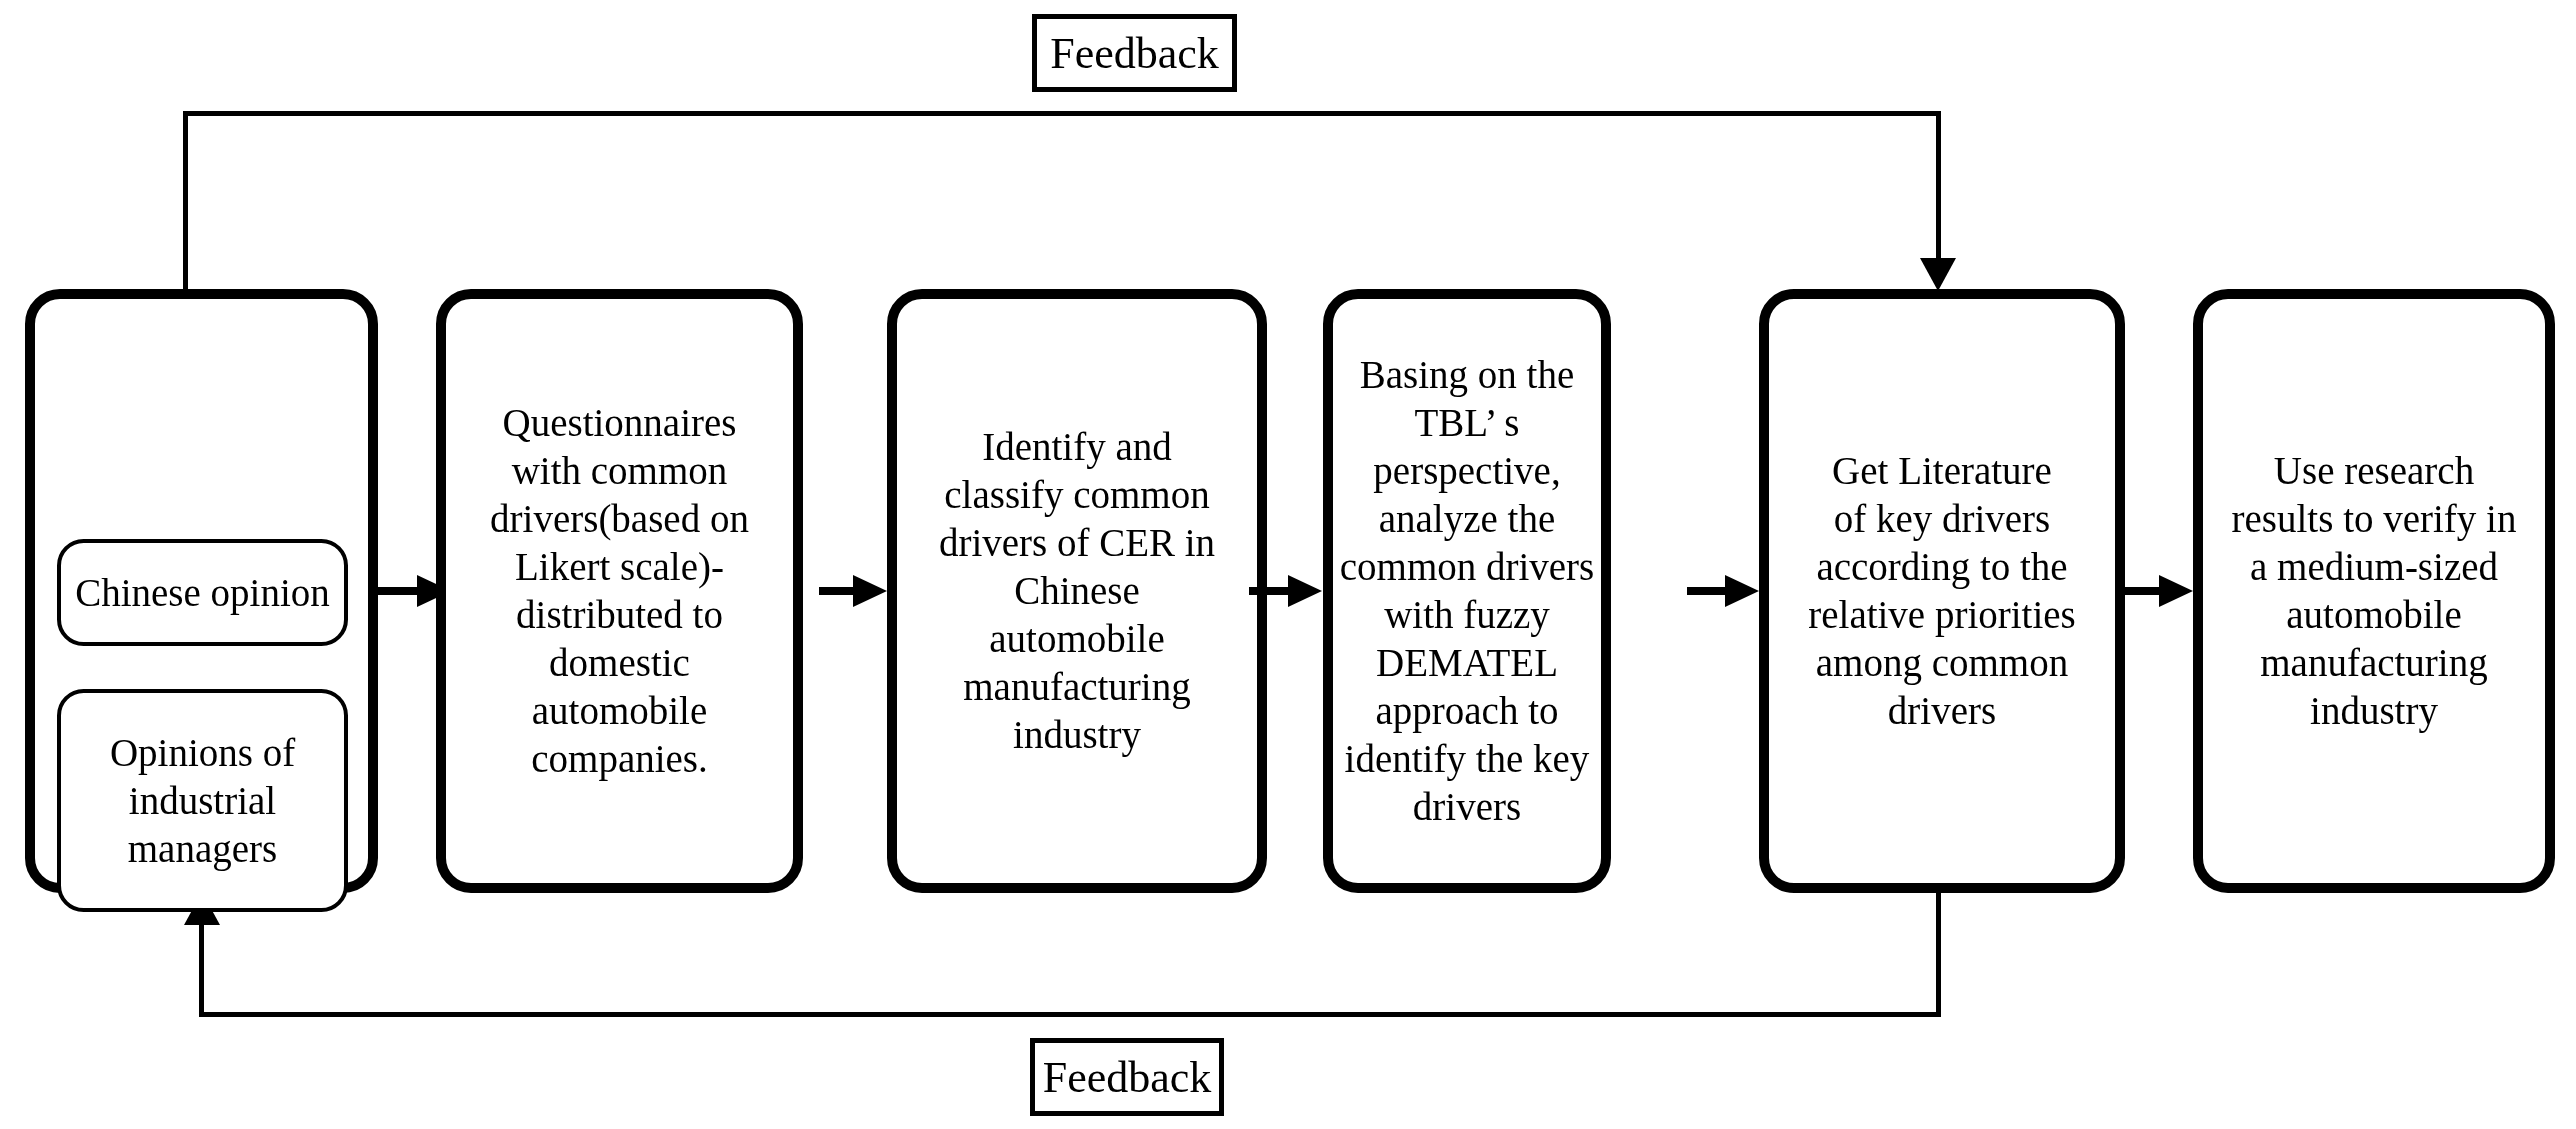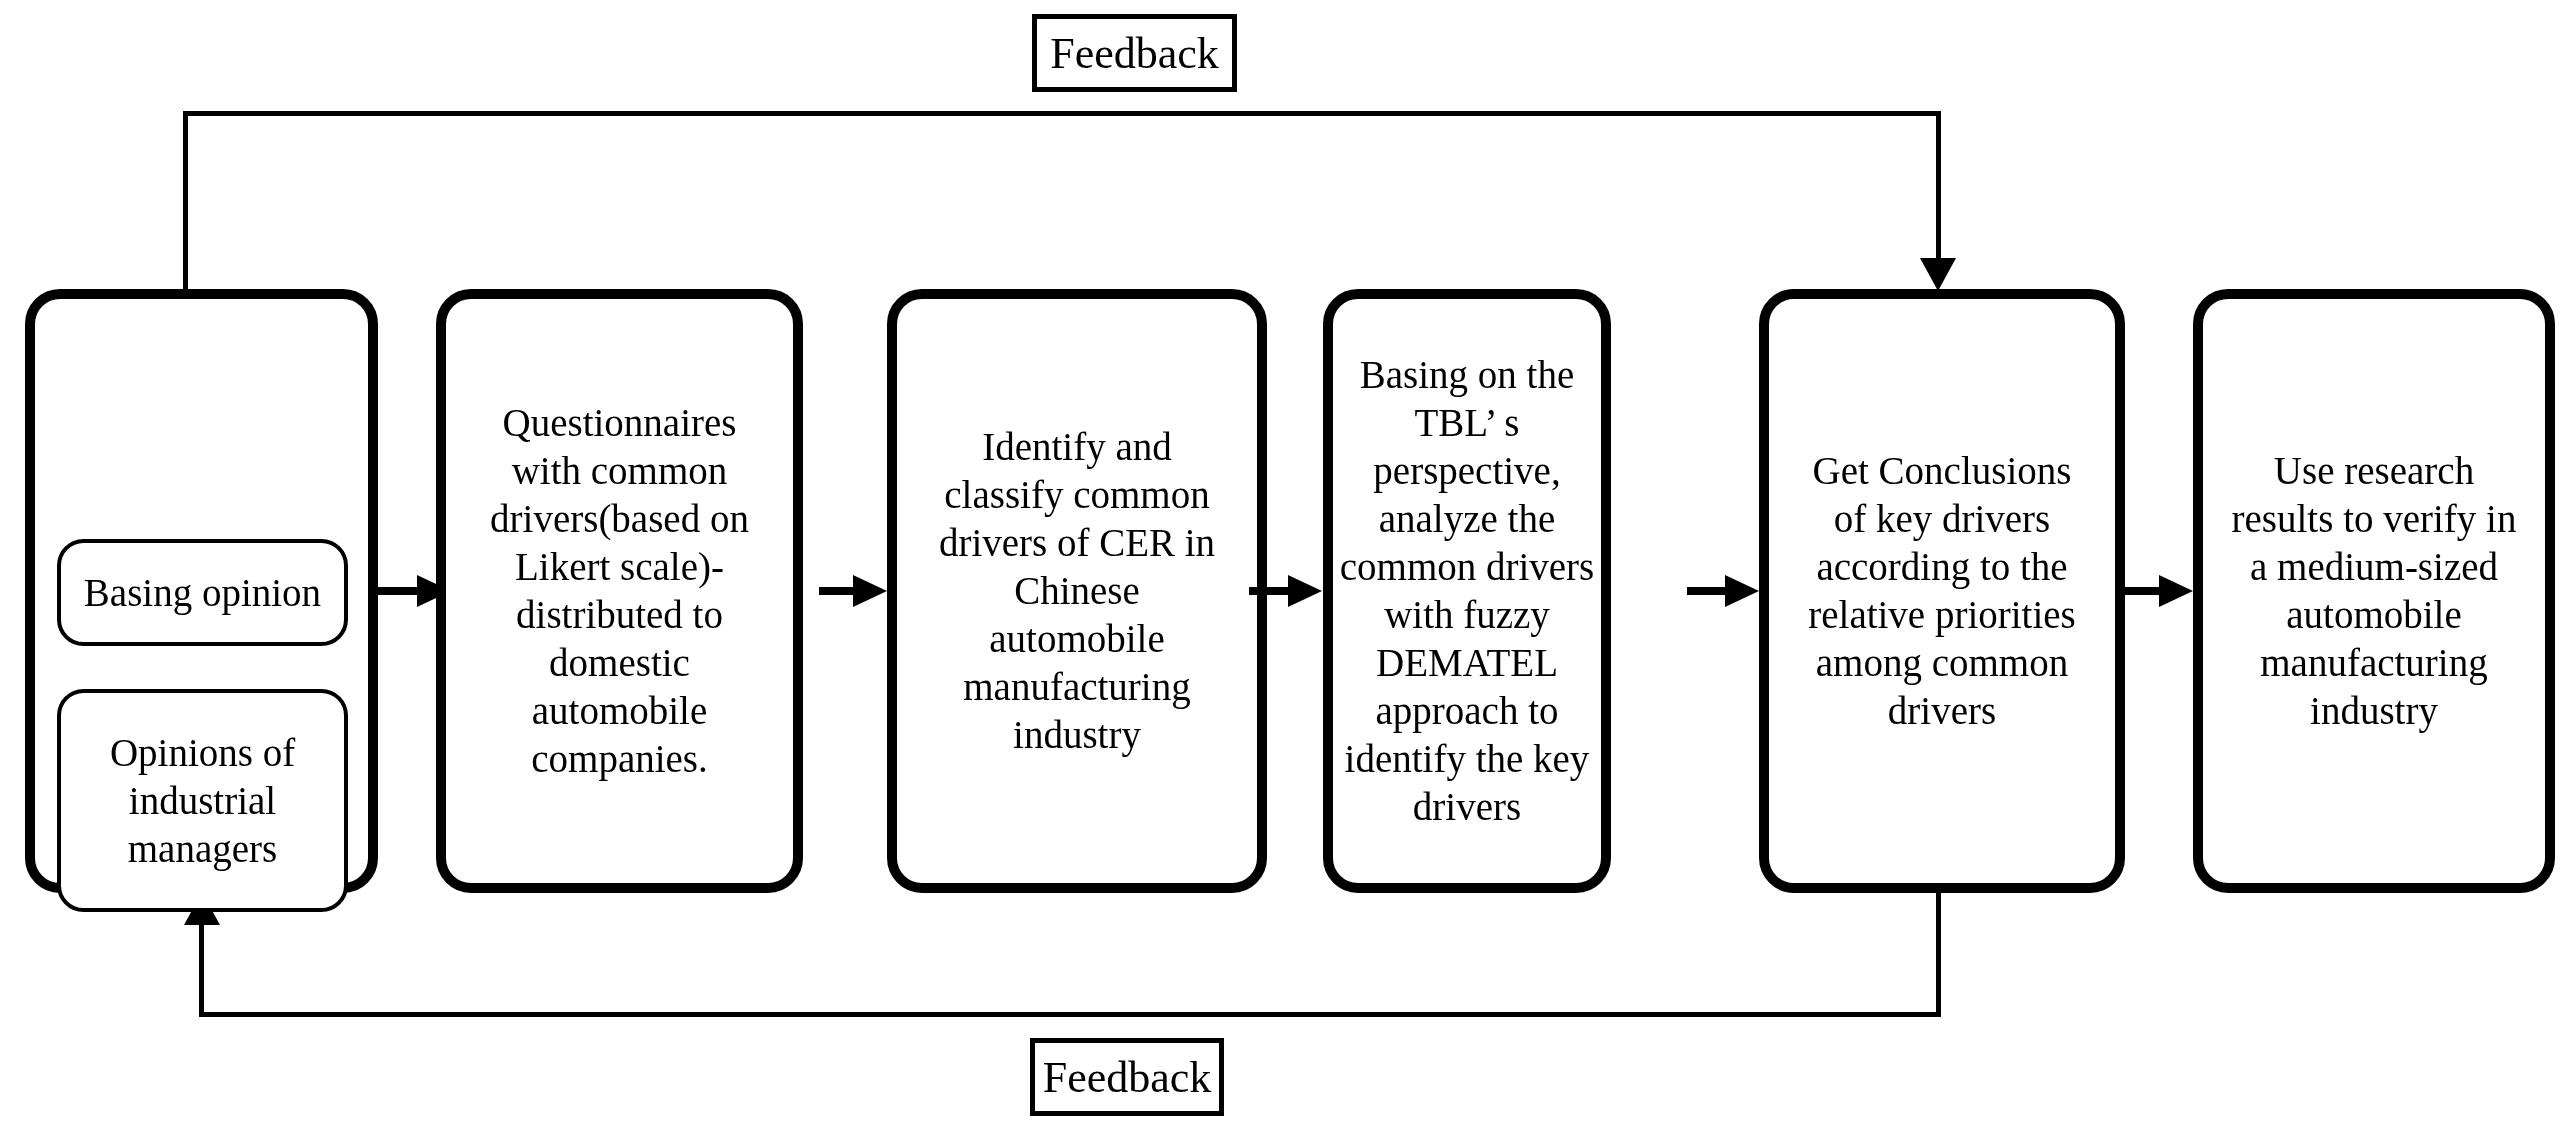--- a/index.html
+++ b/index.html
@@ -89,21 +89,21 @@
   <div class="line" style="left:1936px; top:890px; width:4.7px; height:125px;"></div>
   <div class="line" style="left:199px; top:1012px; width:1742px; height:4.7px;"></div>
   <div class="line" style="left:199px; top:924px; width:4.7px; height:92px;"></div>
   <div class="arrow-up" style="left:184px; top:892px;"></div>
   <div class="fb-box" style="left:1030px; top:1038px; width:194px; height:78px;">
     <span>Feedback</span>
   </div>
 
   <div class="main-box" style="left:25px; width:353px;">
     <div class="sub-box" style="left:22px; top:240px; width:291px; height:107px;">
-      <span class="box-text">Basing opinion</span>
+      <span class="box-text">Chinese opinion</span>
     </div>
     <div class="sub-box" style="left:22px; top:390px; width:291px; height:223px;">
       <span class="box-text">Opinions of
 industrial
 managers</span>
     </div>
   </div>
 
   <div class="line" style="left:378px; top:587px; width:43px; height:7.8px;"></div>
   <div class="arrow-right" style="left:417px; top:575px;"></div>
@@ -145,21 +145,21 @@
 DEMATEL
 approach to
 identify the key
 drivers</span>
   </div>
 
   <div class="line" style="left:1687px; top:587px; width:41px; height:7.8px;"></div>
   <div class="arrow-right" style="left:1725px; top:575px;"></div>
 
   <div class="main-box" style="left:1759px; width:366px;">
-    <span class="box-text">Get Conclusions
+    <span class="box-text">Get Literature
 of key drivers
 according to the
 relative priorities
 among common
 drivers</span>
   </div>
 
   <div class="line" style="left:2125px; top:587px; width:37px; height:7.8px;"></div>
   <div class="arrow-right" style="left:2159px; top:575px;"></div>
 

